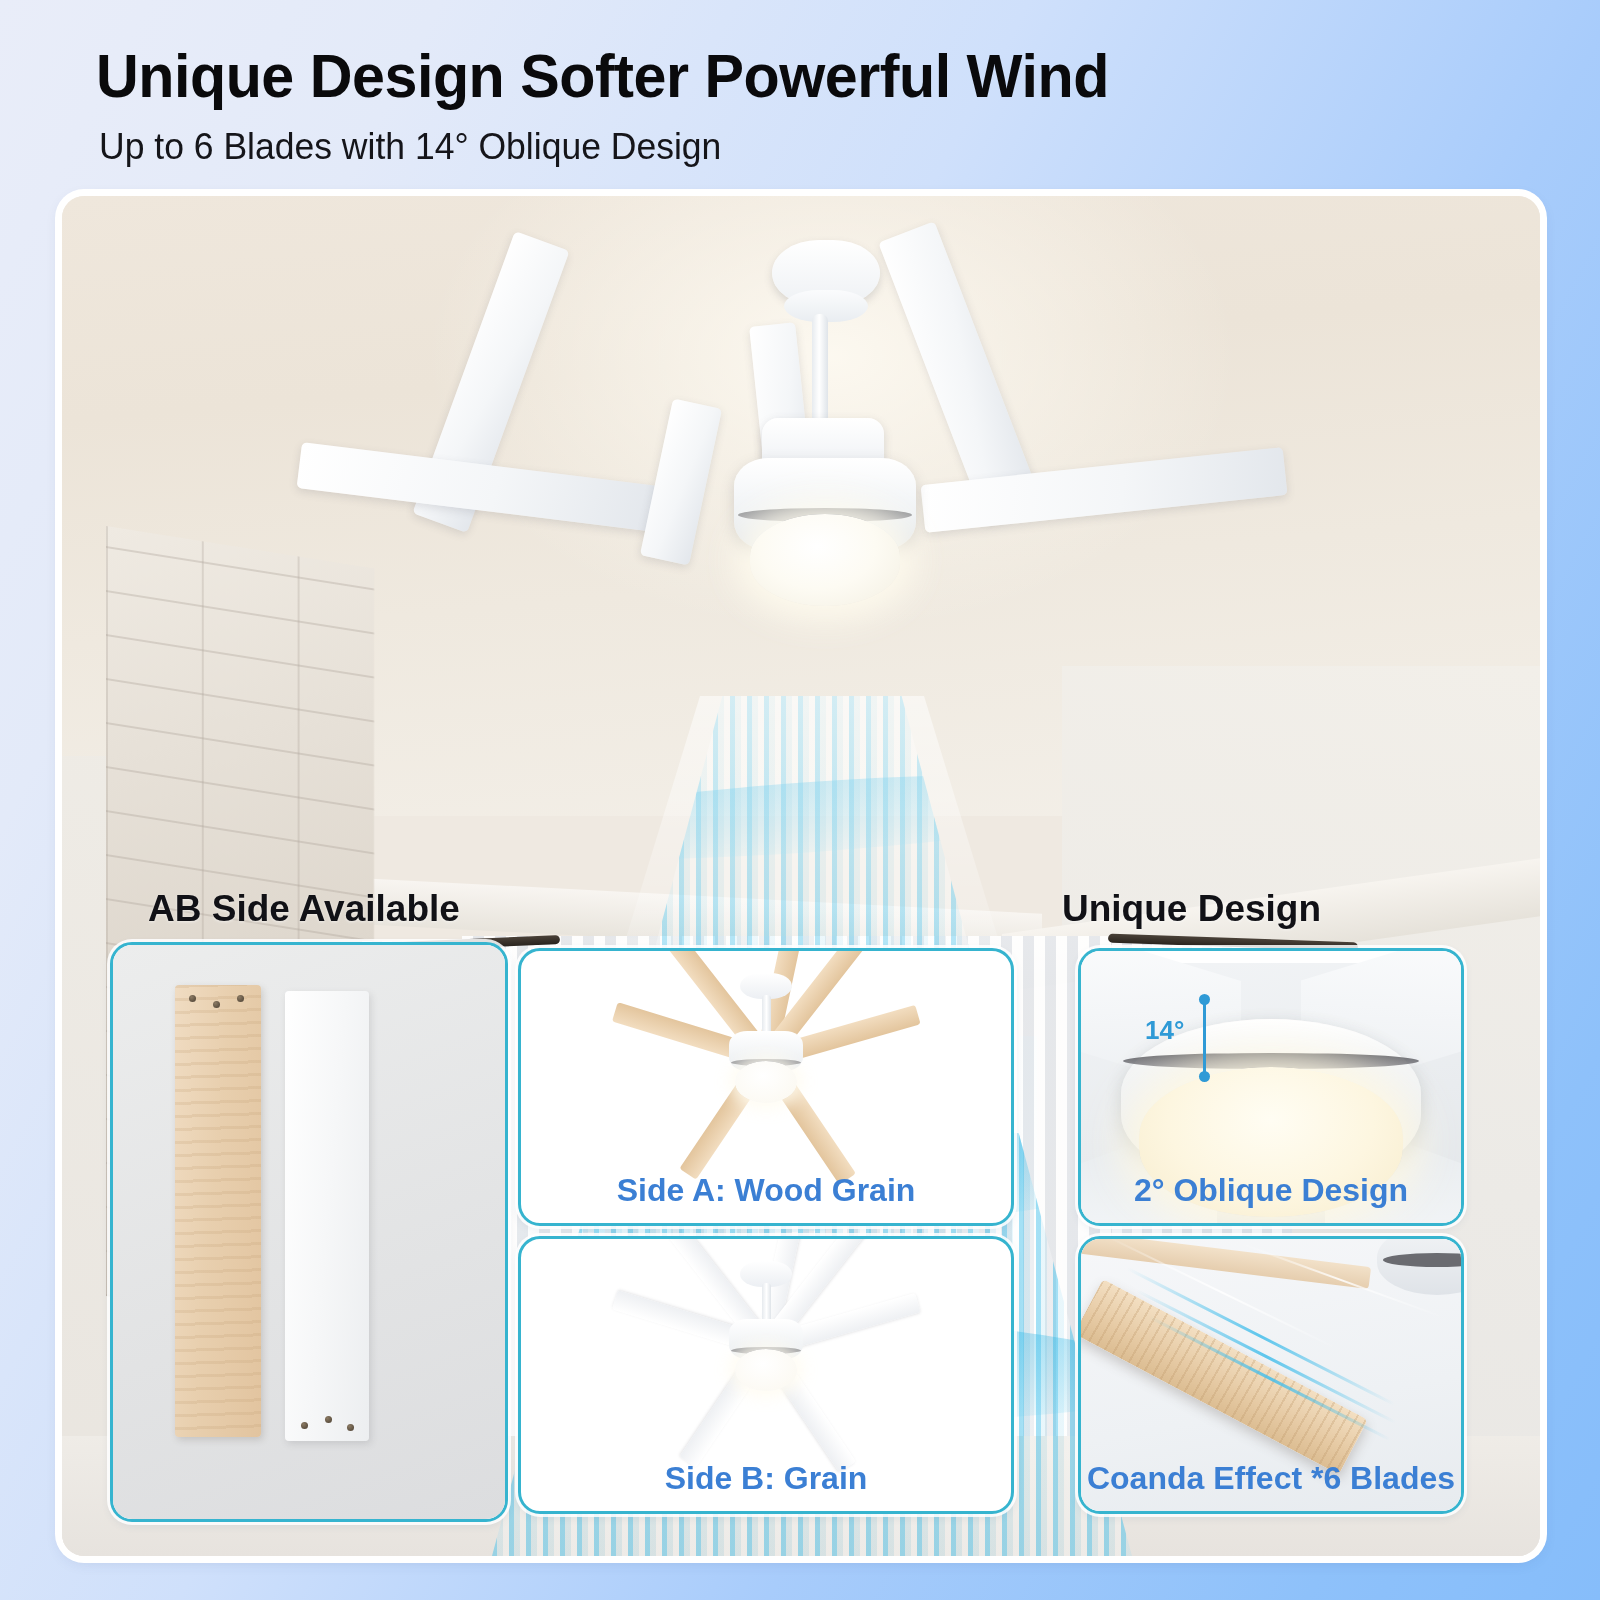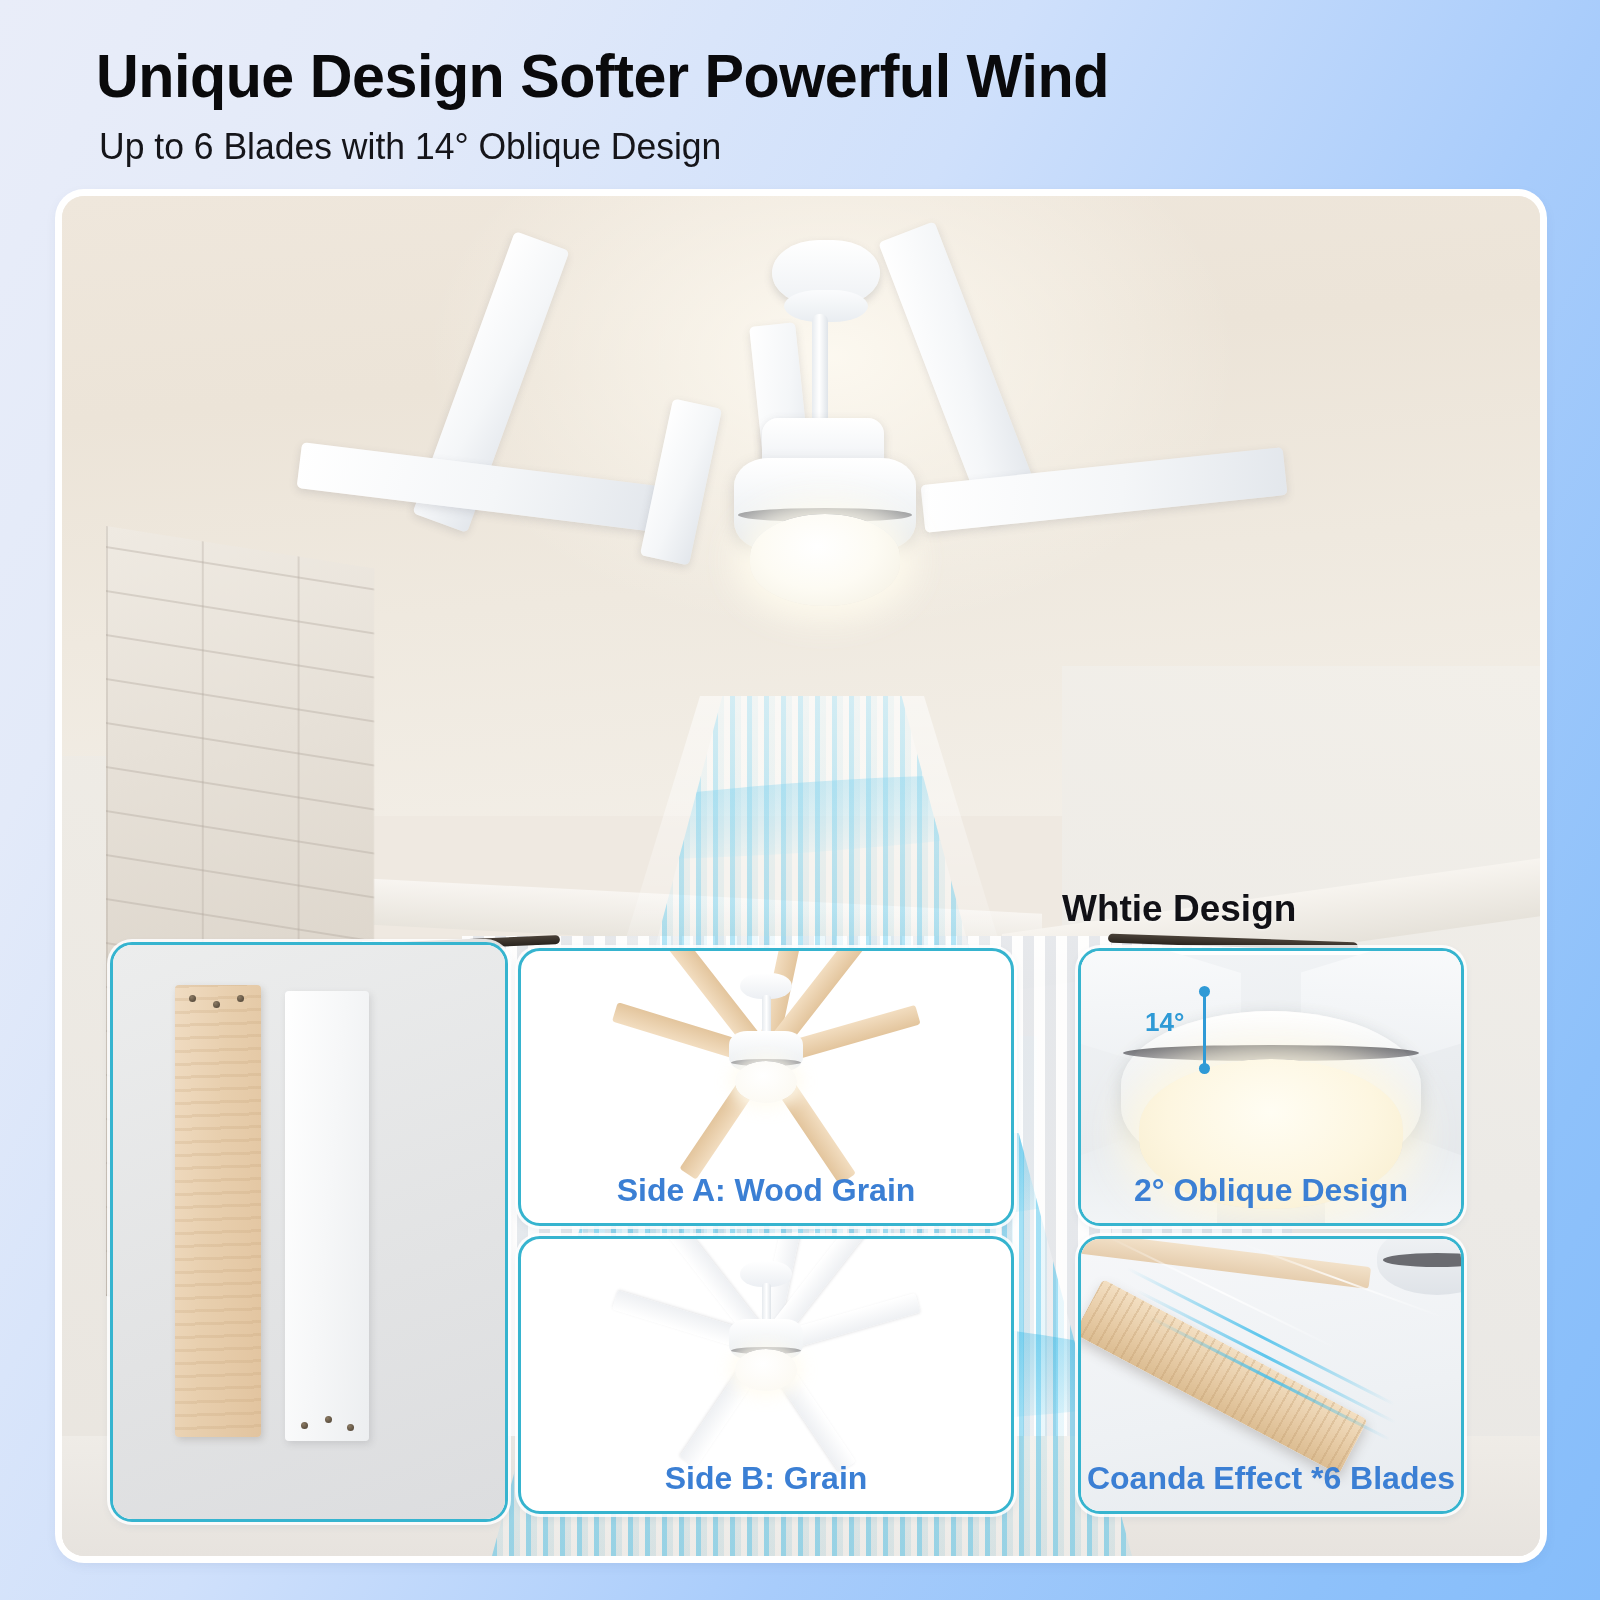--- a/index.html
+++ b/index.html
@@ -153,21 +153,21 @@
     background:linear-gradient(90deg,#e6eaee,#ffffff 50%,#dfe4e9);}
   .mmotor{position:absolute;left:50%;top:76px;width:74px;height:40px;margin-left:-37px;
     border-radius:18px/14px;background:linear-gradient(180deg,#ffffff,#e9edf1);}
   .mring{position:absolute;left:50%;top:104px;width:70px;height:7px;margin-left:-35px;
     border-radius:50%;background:#4a4a50;opacity:.55;}
   .mlight{position:absolute;left:50%;top:106px;width:62px;height:42px;margin-left:-31px;
     border-radius:50%/48%;background:radial-gradient(ellipse at 45% 35%,#ffffff,#fbf8ef);
     box-shadow:0 0 16px 6px rgba(255,252,240,.85);}
 
   
-  #ob-art{position:absolute;left:0;top:4px;width:100%;height:100%;
+  #ob-art{position:absolute;left:0;top:12px;width:100%;height:100%;
     background:linear-gradient(170deg,#f2f4f6,#e9ecef 55%,#e2e6ea);}
   #ob-blade-l{position:absolute;left:-10px;top:-8px;width:170px;height:120px;
     background:linear-gradient(160deg,#fbfcfd,#eceff2);transform:skewY(17deg);}
   #ob-blade-r{position:absolute;right:-20px;top:-10px;width:180px;height:120px;
     background:linear-gradient(200deg,#fbfcfd,#eceff2);transform:skewY(-17deg);}
   #ob-blade-bl{position:absolute;left:-14px;bottom:-26px;width:150px;height:120px;
     background:linear-gradient(20deg,#f7f9fa,#e6eaee);transform:skewY(-20deg);}
   #ob-blade-br{position:absolute;right:-14px;bottom:-26px;width:150px;height:120px;
     background:linear-gradient(340deg,#f7f9fa,#e6eaee);transform:skewY(20deg);}
   #ob-hub{position:absolute;left:50%;top:56px;width:300px;margin-left:-150px;height:170px;
@@ -251,21 +251,22 @@
 
     <div id="canopy"></div>
     <div id="canopy2"></div>
     <div id="downrod"></div>
     <div id="motor-top"></div>
     <div id="motor"></div>
     <div id="motor-ring"></div>
     <div id="light"></div>
   </div>
 
-  <div class="section-label" id="label-ud" style="left:1000px;top:692px;">Whtie Design</div>
+  <div class="section-label" id="label-ab" style="left:86px;top:692px;">AB Side Available</div>
+  <div class="section-label" id="label-ud" style="left:1000px;top:692px;">Unique Design</div>
 
   <div class="card" style="left:48px;top:746px;width:392px;height:574px;">
     <div id="ab-inner"></div>
     <div class="blade-panel" id="panel-wood">
       <div class="screw" style="left:14px;top:10px;"></div>
       <div class="screw" style="left:38px;top:16px;"></div>
       <div class="screw" style="left:62px;top:10px;"></div>
     </div>
     <div class="blade-panel" id="panel-white">
       <div class="screw" style="left:16px;bottom:12px;"></div>

